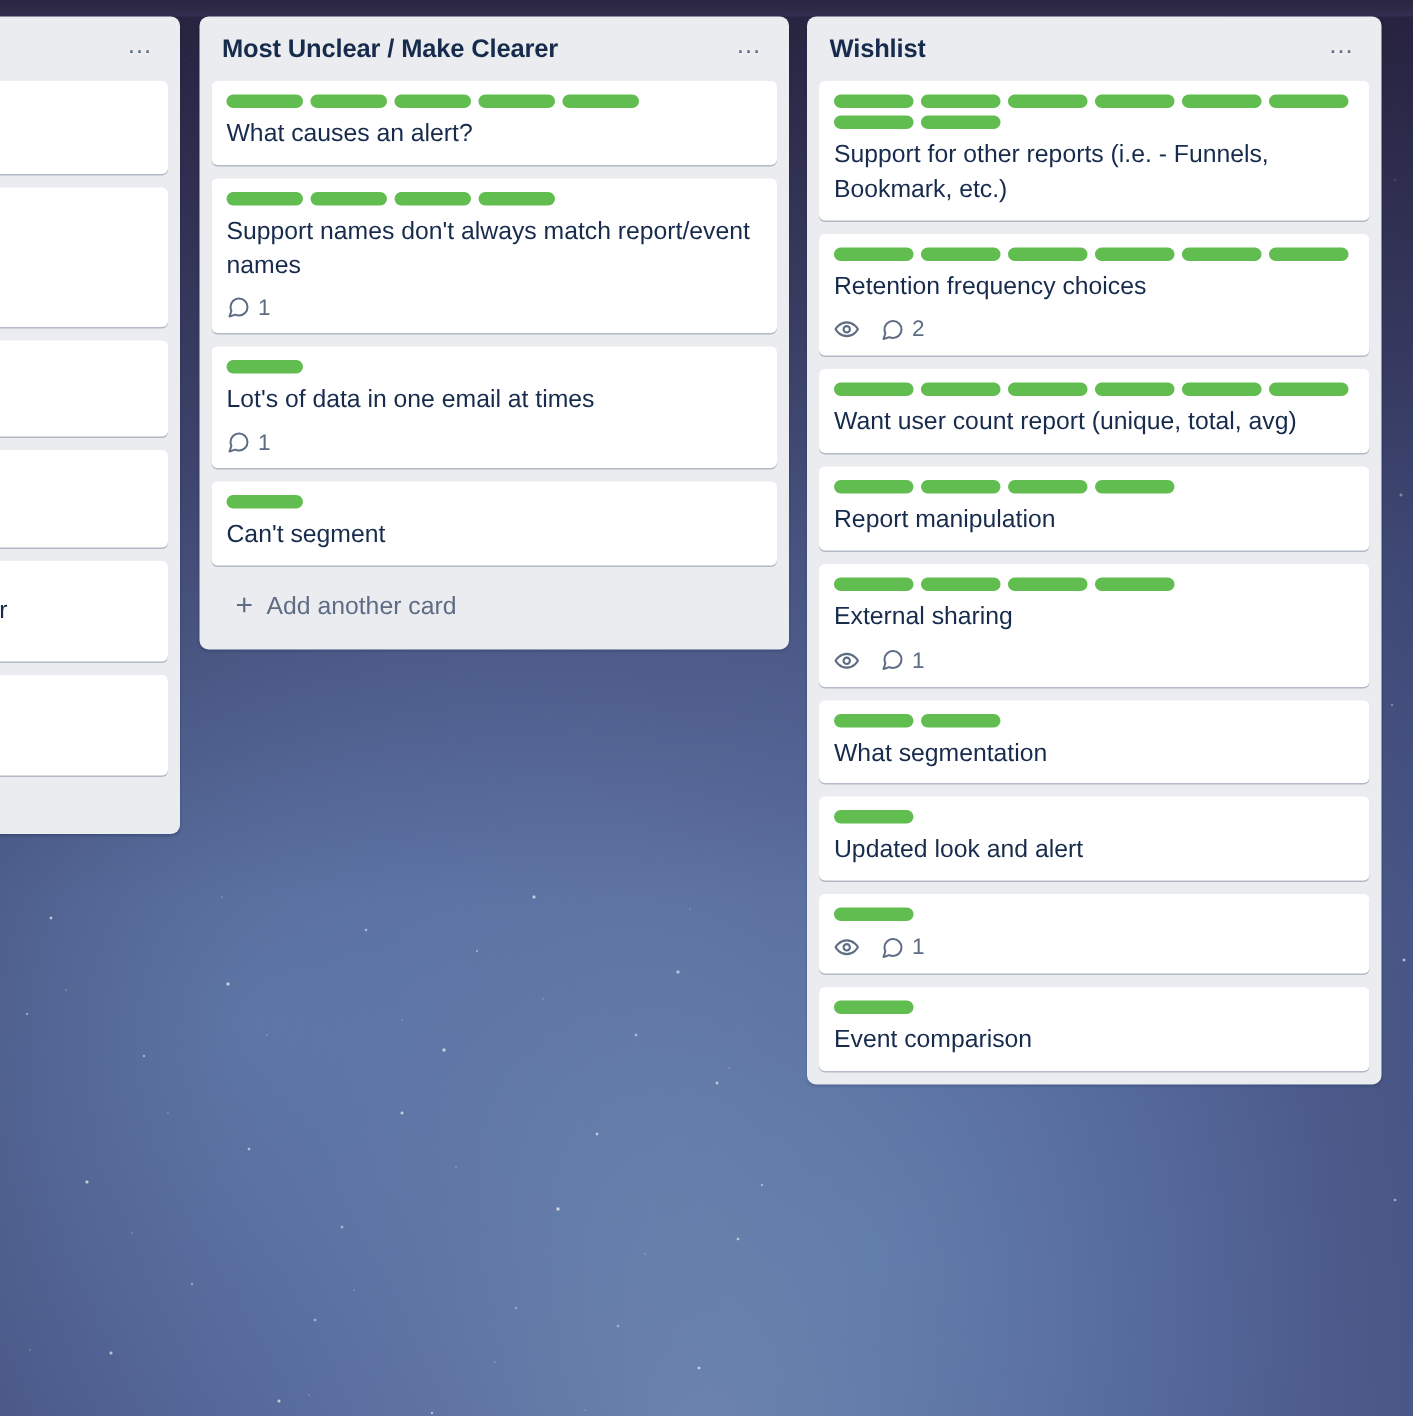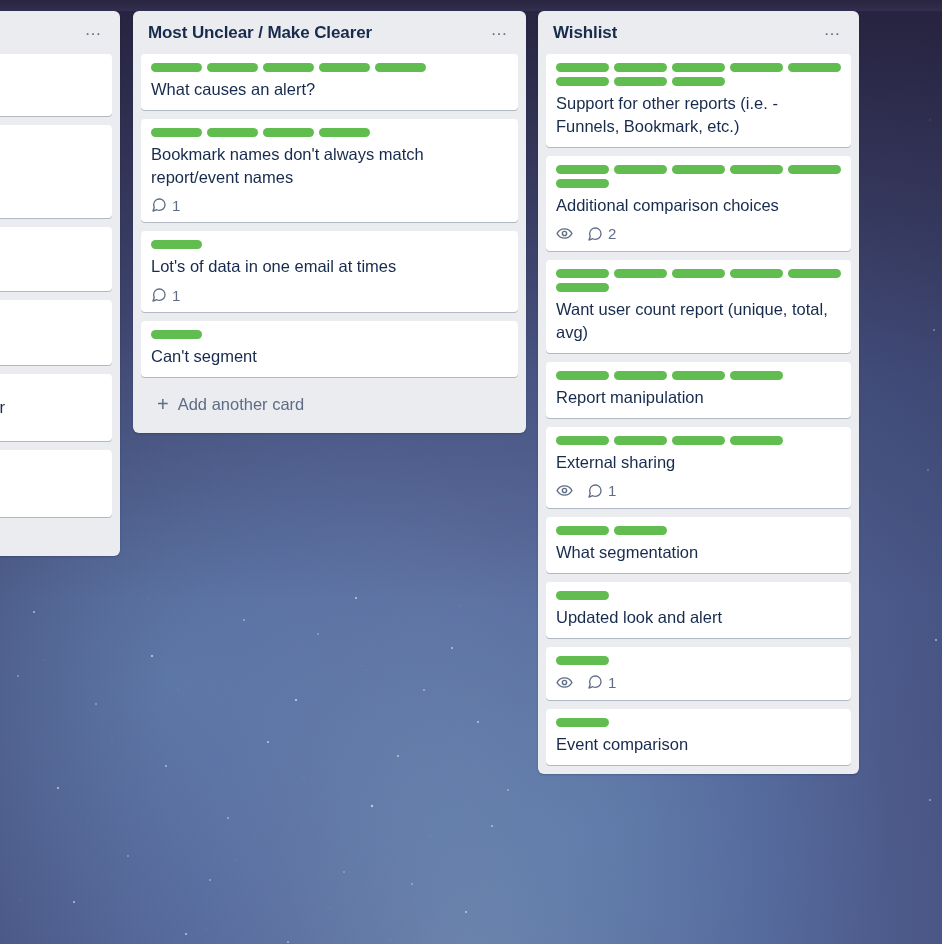--- a/index.html
+++ b/index.html
@@ -130,21 +130,21 @@
     background: #ebecf0;
     border-radius: 6px;
     display: flex;
     flex-direction: column;
     max-height: 933px;
     box-shadow: 0 1px 2px rgba(9,30,66,.25);
   }
 
   #list-col-1 { left: -80px; width: 200px; }
   #list-col-2 { left: 133px; width: 393px; }
-  #list-col-3 { left: 538px; width: 321px; }
+  #list-col-3 { left: 538px; width: 383px; }
 
   .list-header {
     display: flex;
     align-items: center;
     justify-content: space-between;
     padding: 12px 9px 10px 15px;
     flex: 0 0 auto;
   }
   .list-title {
     font-size: 17px;
@@ -301,21 +301,21 @@
         <div class="card-title">What causes an alert?</div>
       </div>
 
       <div class="card">
         <div class="labels">
           <div class="label-pill"></div>
           <div class="label-pill"></div>
           <div class="label-pill"></div>
           <div class="label-pill"></div>
         </div>
-        <div class="card-title">Bookmark names don't always match report/event names</div>
+        <div class="card-title">Support names don't always match report/event names</div>
         <div class="badges">
           <span class="badge">
             <svg width="16" height="16" viewBox="0 0 24 24" fill="none" stroke="#5e6c84" stroke-width="2" stroke-linecap="round" stroke-linejoin="round">
               <path d="M21 11.5a8.38 8.38 0 0 1-8.5 8.5 8.5 8.5 0 0 1-3.8-.9L3 21l1.9-5.7A8.5 8.5 0 0 1 4 11.5 8.38 8.38 0 0 1 12.5 3 8.38 8.38 0 0 1 21 11.5z"></path>
             </svg>
             <span>1</span>
           </span>
         </div>
       </div>
 
@@ -371,21 +371,21 @@
 
       <div class="card">
         <div class="labels">
           <div class="label-pill"></div>
           <div class="label-pill"></div>
           <div class="label-pill"></div>
           <div class="label-pill"></div>
           <div class="label-pill"></div>
           <div class="label-pill"></div>
         </div>
-        <div class="card-title">Additional comparison choices</div>
+        <div class="card-title">Retention frequency choices</div>
         <div class="badges">
           <span class="badge">
             <svg width="17" height="17" viewBox="0 0 24 24" fill="none" stroke="#5e6c84" stroke-width="2" stroke-linecap="round" stroke-linejoin="round">
               <path d="M1.5 12S5 5.5 12 5.5 22.5 12 22.5 12 19 18.5 12 18.5 1.5 12 1.5 12z"></path>
               <circle cx="12" cy="12" r="3"></circle>
             </svg>
           </span>
           <span class="badge">
             <svg width="16" height="16" viewBox="0 0 24 24" fill="none" stroke="#5e6c84" stroke-width="2" stroke-linecap="round" stroke-linejoin="round">
               <path d="M21 11.5a8.38 8.38 0 0 1-8.5 8.5 8.5 8.5 0 0 1-3.8-.9L3 21l1.9-5.7A8.5 8.5 0 0 1 4 11.5 8.38 8.38 0 0 1 12.5 3 8.38 8.38 0 0 1 21 11.5z"></path>

